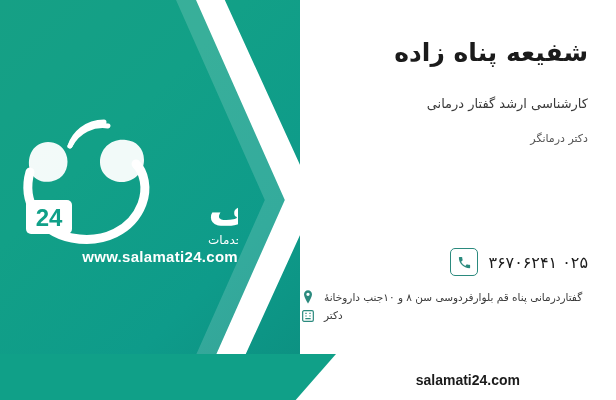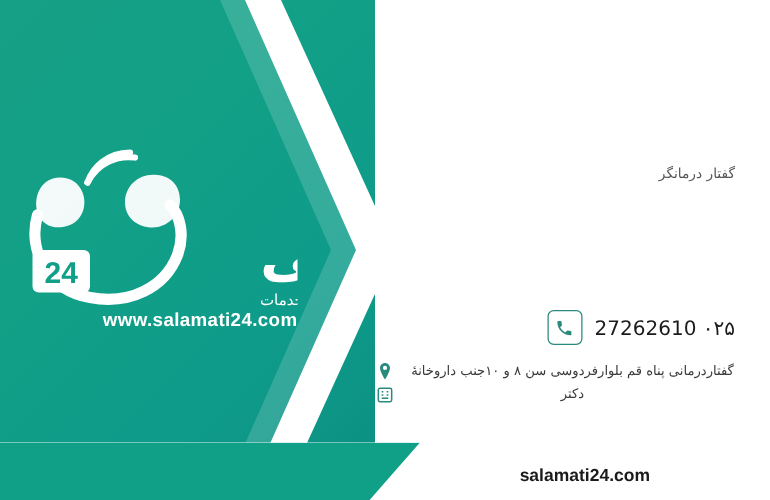--- a/index.html
+++ b/index.html
@@ -127,21 +127,21 @@
     flex-direction: row-reverse;
     align-items: center;
     gap: 8px;
     width: 292px;
   }
   .addr-text {
     font-size: 10.5px;
     line-height: 1.75;
     color: #3a3a3a;
     direction: rtl;
-    text-align: center;
+    text-align: left;
     flex: 1;
   }
   .addr-icons {
     display: flex;
     flex-direction: column;
     gap: 3px;
     align-items: center;
     color: #2b8a7e;
     flex: none;
   }
@@ -198,29 +198,31 @@
       <text x="41" y="118" text-anchor="middle" fill="#10a088" font-family="Liberation Sans, sans-serif" font-size="24" font-weight="bold">24</text>
 
       <text x="200" y="136" text-anchor="end" fill="#ffffff" font-family="DejaVu Sans, sans-serif" font-size="12">براحتی یک کلیک خدمات</text>
     </svg>
   </div>
 
   <div class="logo-url">www.salamati24.com</div>
 
   <div class="content">
 
-    <div class="job">گفتار درمانگر</div>
+    <div class="name">شفیعه  پناه زاده</div>
+    <div class="subtitle">کارشناسی ارشد گفتار درمانی</div>
+    <div class="job">دکتر درمانگر</div>
 
     <div class="phone-row">
       <div class="icon-box">
         <svg width="15" height="15" viewBox="0 0 24 24" fill="currentColor">
           <path d="M6.6 10.8c1.4 2.8 3.8 5.2 6.6 6.6l2.2-2.2c.3-.3.7-.4 1-.2 1.1.4 2.3.6 3.6.6.6 0 1 .4 1 1V20c0 .6-.4 1-1 1C10.6 21 3 13.4 3 4c0-.6.4-1 1-1h3.4c.6 0 1 .4 1 1 0 1.2.2 2.4.6 3.6.1.4 0 .7-.2 1l-2.2 2.2z"></path>
         </svg>
       </div>
-      <div class="phone-number">27262610 ۰۲۵</div>
+      <div class="phone-number">۳۶۷۰۶۲۴۱ ۰۲۵</div>
     </div>
 
     <div class="addr-row">
       <div class="addr-icons">
         <svg width="16" height="16" viewBox="0 0 24 24" fill="currentColor">
           <path d="M12 2C8.7 2 6 4.7 6 8c0 4.5 6 14 6 14s6-9.5 6-14c0-3.3-2.7-6-6-6zm0 8.5A2.5 2.5 0 1 1 12 5.5a2.5 2.5 0 0 1 0 5z"></path>
         </svg>
         <svg width="16" height="16" viewBox="0 0 24 24" fill="none" stroke="currentColor" stroke-width="1.8">
           <rect x="4" y="4" width="16" height="16" rx="2"></rect>
           <path d="M8 8h2M14 8h2M8 12h2M14 12h2M8 16h8"></path>

